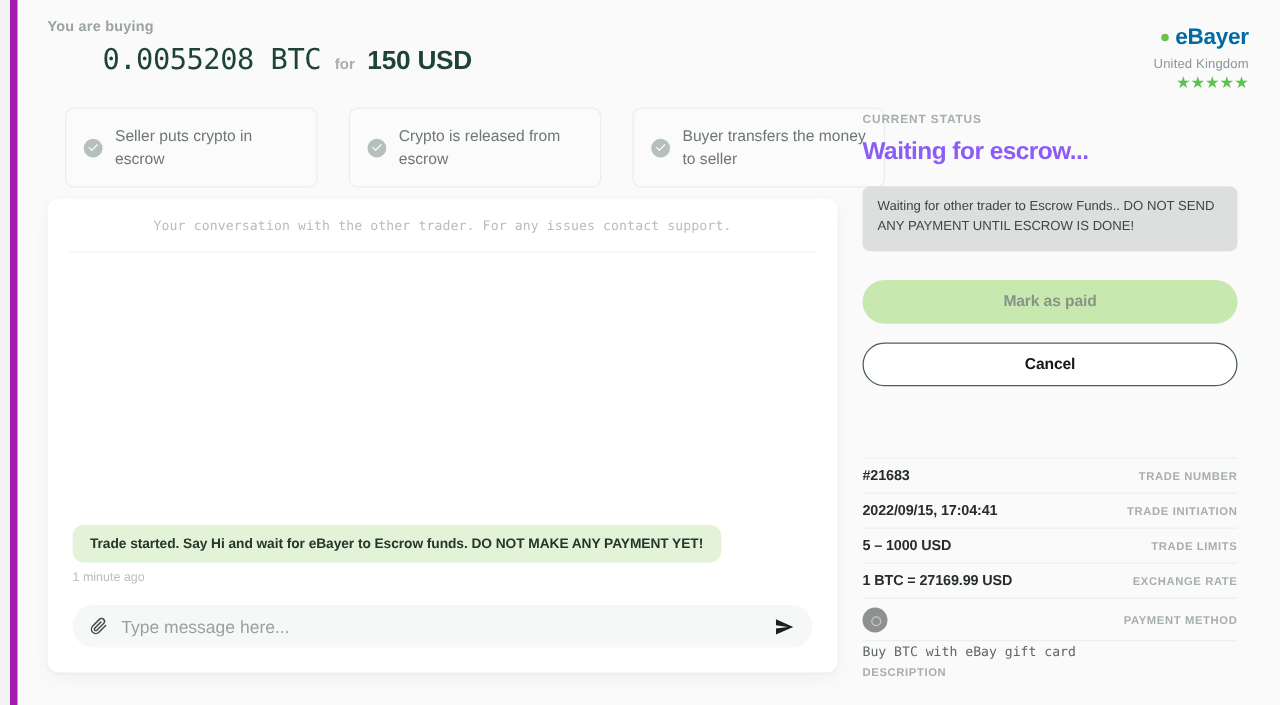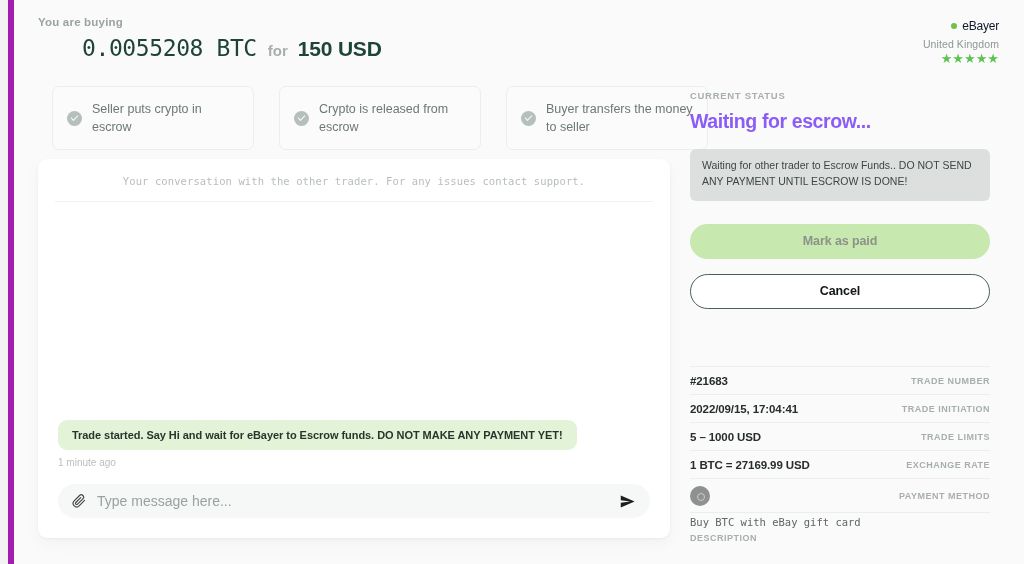--- a/index.html
+++ b/index.html
@@ -27,31 +27,31 @@
     margin-top: 7px; display: flex; align-items: baseline; gap: 0;
     color: #1d4435;
     margin-left: 44px;
   }
   .amount-crypto {
     font-family: "DejaVu Sans Mono", monospace;
     font-size: 23px; font-weight: 500; letter-spacing: -0.4px;
     color: #1d4435;
   }
   .amount-for {
-    font-size: 15px; font-weight: bold; color: #a8b0ad;
+    font-size: 12px; font-weight: bold; color: #a8b0ad;
     margin: 0 10px 0 11px;
   }
   .amount-fiat {
     font-size: 21px; font-weight: bold; color: #1d4435; letter-spacing: -0.2px;
   }
 
   
   .brand { position: absolute; right: 25px; top: 19px; text-align: right; }
   .brand-name {
-    font-size: 12px; font-weight: normal; color: #0f172a; letter-spacing: -0.2px;
+    font-size: 18px; font-weight: bold; color: #0369a1; letter-spacing: -0.2px;
     display: flex; align-items: center; justify-content: flex-end; gap: 5px;
   }
   .brand-dot {
     width: 6px; height: 6px; border-radius: 50%;
     background: #6cc24a; display: inline-block;
   }
   .brand-country {
     font-size: 10.5px; color: #8e9795; margin-top: 5px; letter-spacing: .1px;
   }
   .brand-stars {

